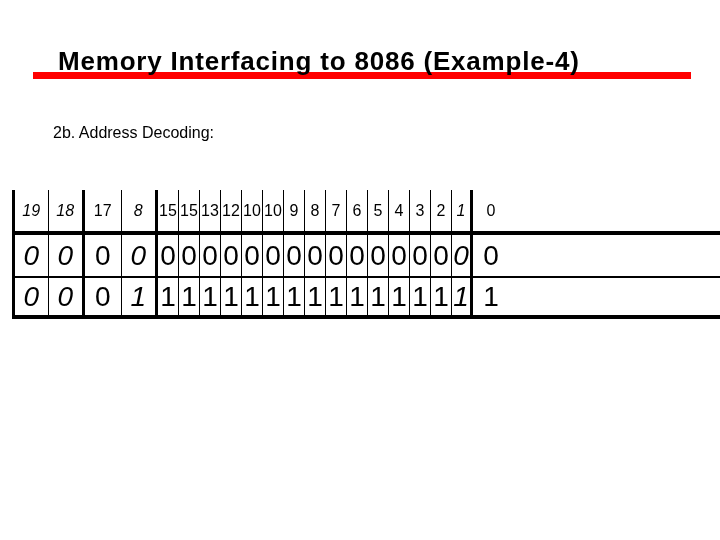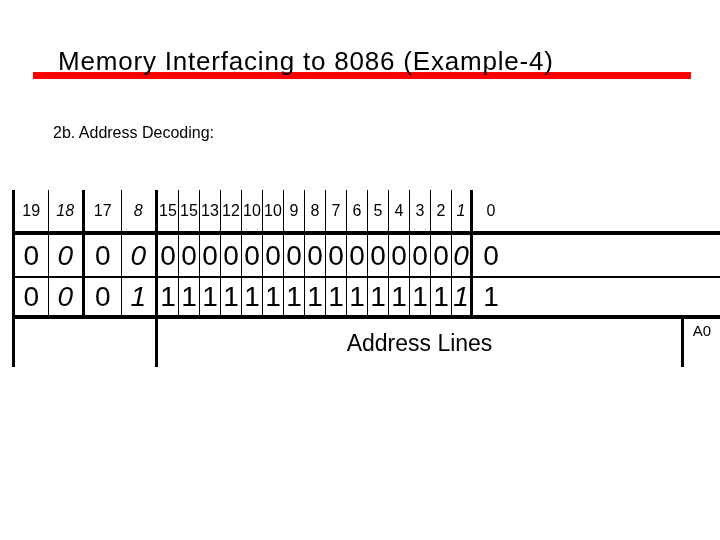--- a/index.html
+++ b/index.html
@@ -6,21 +6,21 @@
   body {
     width:720px; height:540px;
     background:#ffffff;
     font-family:"Liberation Sans", sans-serif;
     color:#000;
     position:relative;
     overflow:hidden;
   }
   .slide-title {
     position:absolute; left:58px; top:46px;
-    font-size:26px; font-weight:normal; letter-spacing:0.8px;
+    font-size:26px; font-weight:bold; letter-spacing:0.8px;
     white-space:nowrap; z-index:2;
   }
   .title-underline {
     position:absolute; left:33px; top:72px;
     width:658px; height:7px;
     z-index:1;
   }
   .section-label {
     position:absolute; left:33px; top:124px;
     font-size:16px;
@@ -32,21 +32,21 @@
     box-sizing:border-box; flex:none;
     display:flex; align-items:center; justify-content:center;
     border:0 solid #000;
   }
   .header-row .cell { height:41px; font-size:16px; }
   .data-row-1 .cell { height:41px; font-size:28px; }
   .data-row-2 .cell { height:37px; font-size:28px; }
   .w-a { width:36.5px; }
   .w-b { width:21px; }
   .w-c { width:36px; }
-  .bl3 { border-left-width:3px; }
+  .bl3 { border-left-width:3px;font-style:italic; }
   .br1 { border-right-width:1px; }
   .br3 { border-right-width:3px;font-style:italic; }
   .hline { width:708px; background:#000; }
   .hline.h4 { height:4px; }
   .hline.h2 { height:2px; }
   .footer-row { display:flex; height:48px; }
   .fcell { box-sizing:border-box; flex:none; }
   .footer-spacer {
     width:146px;
     border-left:3px solid #000; border-right:3px solid #000;
@@ -132,18 +132,13 @@
       <div class="cell w-b br1">1</div>
       <div class="cell w-b br1">1</div>
       <div class="cell w-b br1">1</div>
       <div class="cell w-b br1">1</div>
       <div class="cell w-b br1">1</div>
       <div class="cell w-b br1">1</div>
       <div class="cell w-b br3">1</div>
       <div class="cell w-c">1</div>
     </div>
   <div class="hline h4"></div>
-  <div class="footer-row">
-    <div class="fcell footer-spacer"></div>
-    <div class="fcell footer-address">Address Lines</div>
-    <div class="fcell footer-a0">A0</div>
-  </div>
 </div>
 
 </body></html>

